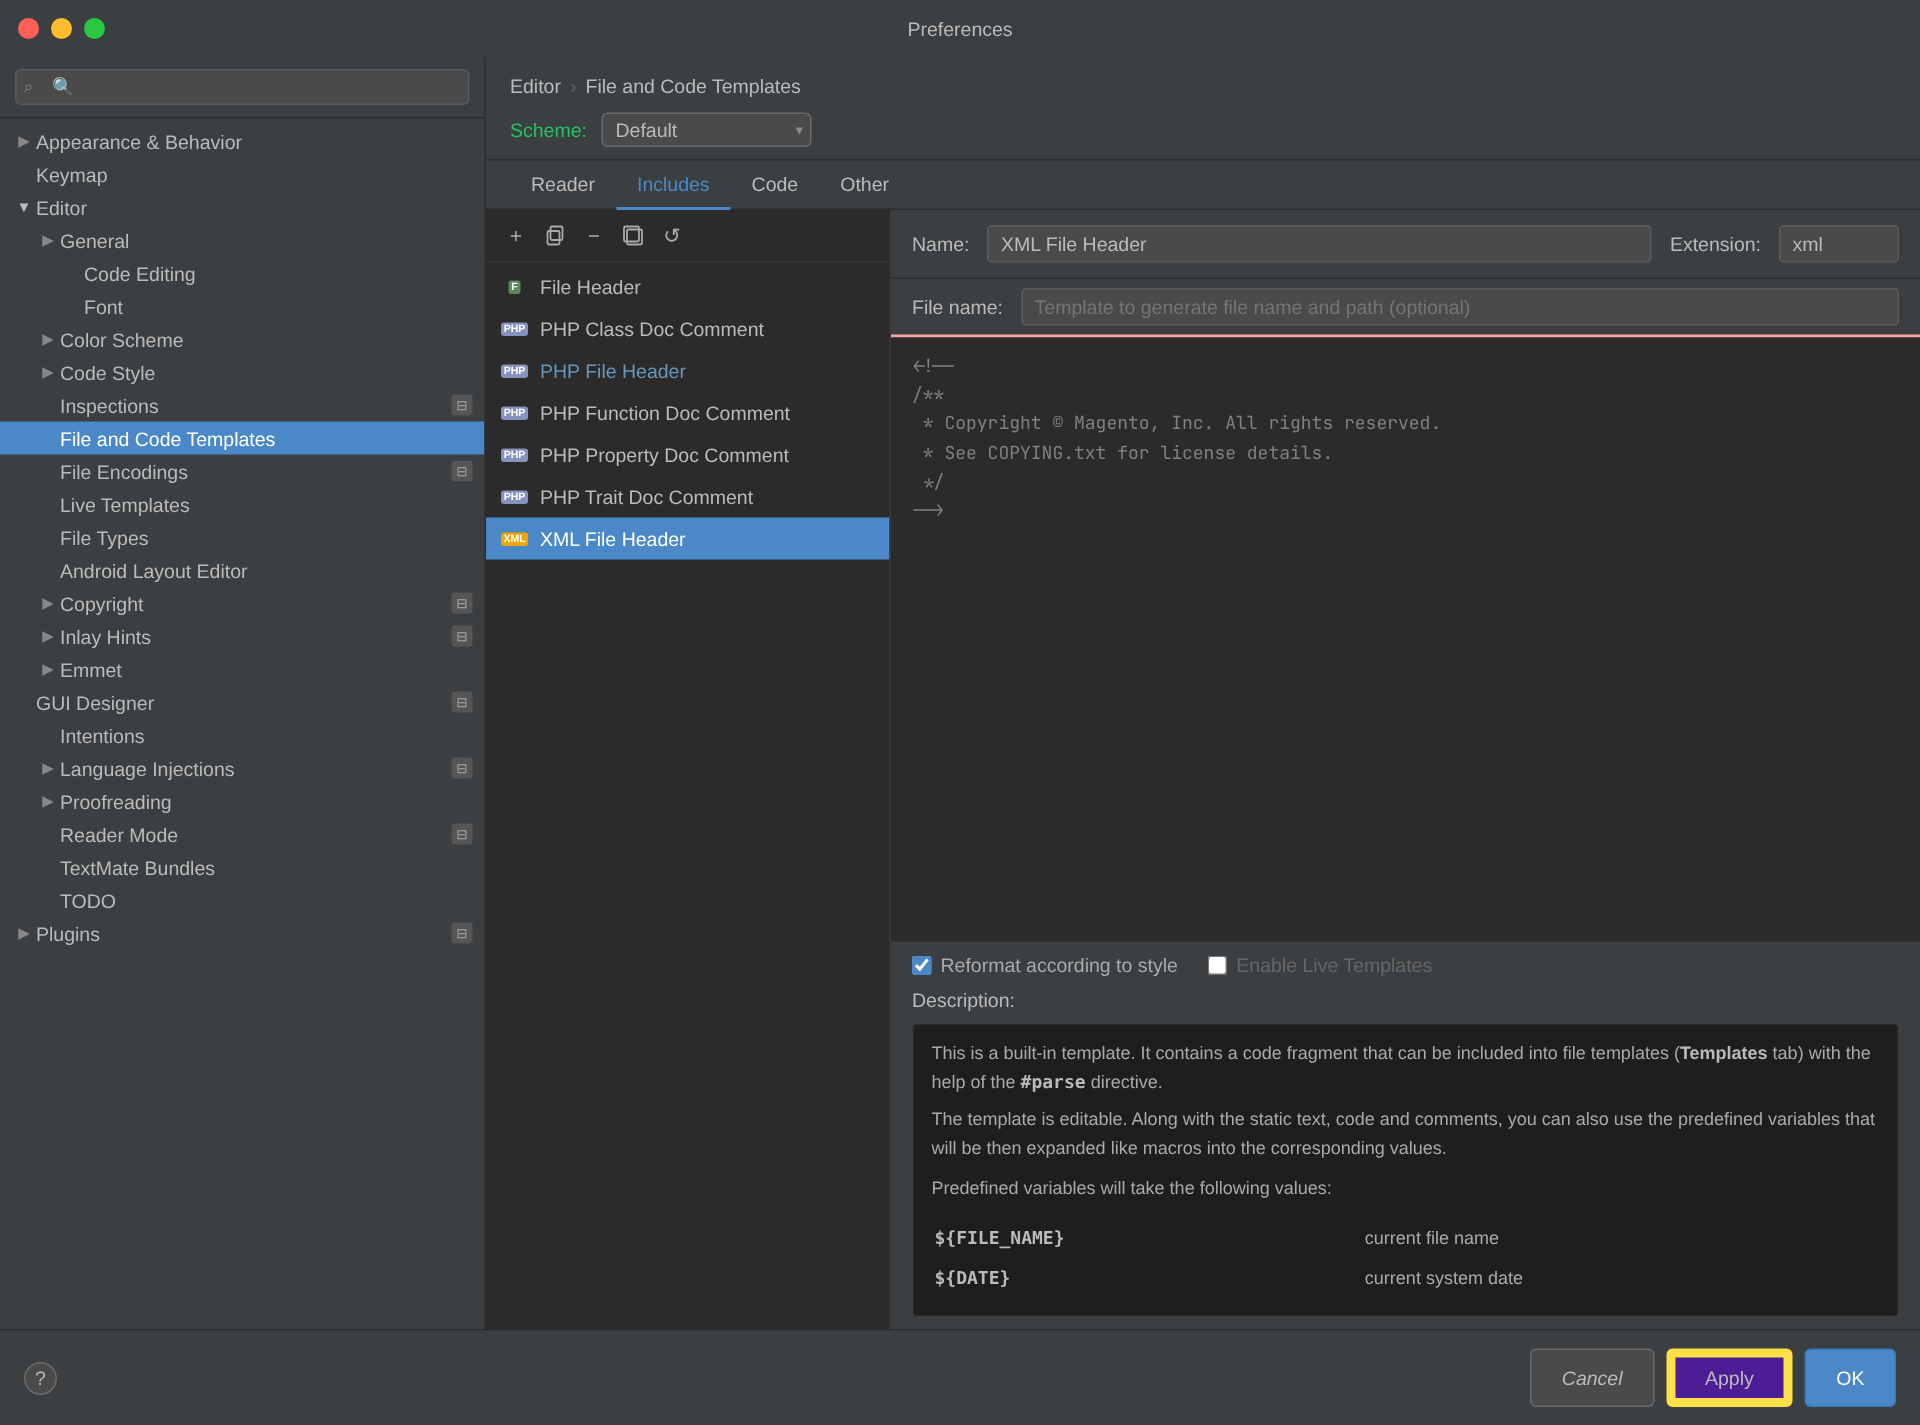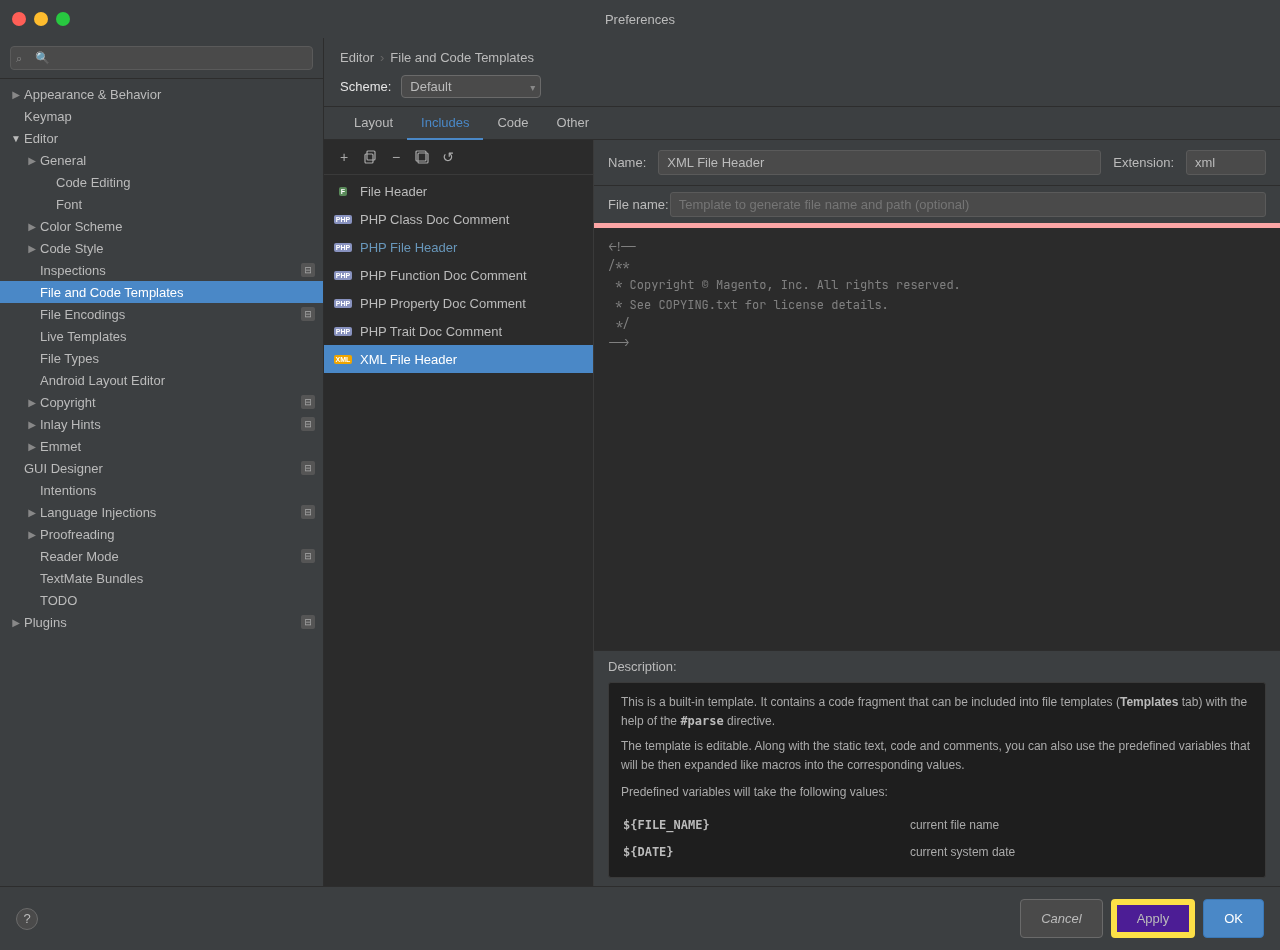--- a/index.html
+++ b/index.html
@@ -160,21 +160,21 @@
       font-size: 13px;
     }
     .breadcrumb-sep { color: #666; }
 
     .scheme-row {
       display: flex;
       align-items: center;
       gap: 10px;
       margin-top: 10px;
     }
-    .scheme-label { color: #e5e5e5; font-size: 13px; }
+    .scheme-label { color: #22c55e; font-size: 13px; }
     .scheme-select {
       background: #4a4a4a;
       border: 1px solid #6a6a6a;
       border-radius: 4px;
       color: #bbbbbb;
       padding: 3px 24px 3px 8px;
       font-size: 13px;
       appearance: none;
       cursor: pointer;
       min-width: 140px;
@@ -337,24 +337,24 @@
       color: #bbbbbb;
       padding: 4px 8px;
       font-size: 13px;
       border-radius: 3px;
       outline: none;
     }
 
     .filename-row {
       display: flex;
       align-items: center;
-      gap: 1px;
+      gap: 12px;
       padding: 6px 14px;
       background: #3c3f41;
-      border-bottom: 5px solid #fca5a5;
+      border-bottom: 2px solid #fca5a5;
       flex-shrink: 0;
     }
     .filename-input {
       flex: 1;
       background: #4a4a4a;
       border: 1px solid #5a5a5a;
       color: #777;
       padding: 4px 8px;
       font-size: 13px;
       border-radius: 3px;
@@ -665,21 +665,21 @@
           <select class="scheme-select">
             <option>Default</option>
             <option>Project</option>
           </select>
           <span class="scheme-arrow">▾</span>
         </div>
       </div>
     </div>
 
     <div class="tabs-row">
-      <div class="tab">Layout</div>
+      <div class="tab">Reader</div>
       <div class="tab active">Includes</div>
       <div class="tab">Code</div>
       <div class="tab">Other</div>
     </div>
 
     <div class="editor-area">
 
       <div class="template-list">
         <div class="template-toolbar">
           <button class="toolbar-btn">+</button>
@@ -768,20 +768,30 @@
         </div>
 
         <div class="code-editor"><span class="comment">&lt;!--</span>
 <span class="comment">/**</span>
 <span class="comment"> * Copyright © Magento, Inc. All rights reserved.</span>
 <span class="comment"> * See COPYING.txt for license details.</span>
 <span class="comment"> */</span>
 <span class="comment">--&gt;</span></div>
 
         <div class="bottom-controls">
+          <div class="checkboxes-row">
+            <label class="checkbox-item">
+              <input type="checkbox" checked="" style="">
+              <span class="checkbox-label">Reformat according to style</span>
+            </label>
+            <label class="checkbox-item">
+              <input type="checkbox" style="">
+              <span class="checkbox-label disabled">Enable Live Templates</span>
+            </label>
+          </div>
 
           <div class="description-label">Description:</div>
 
           <div class="description-box">
             <p>
               This is a built-in template. It contains a code fragment that can be included into file templates (<span class="desc-bold">Templates</span> tab) with the help of the <span class="desc-code">#parse</span> directive.
             </p>
             <p style="margin-top:6px">
               The template is editable. Along with the static text, code and comments, you can also use the predefined variables that will be then expanded like macros into the corresponding values.
             </p>

